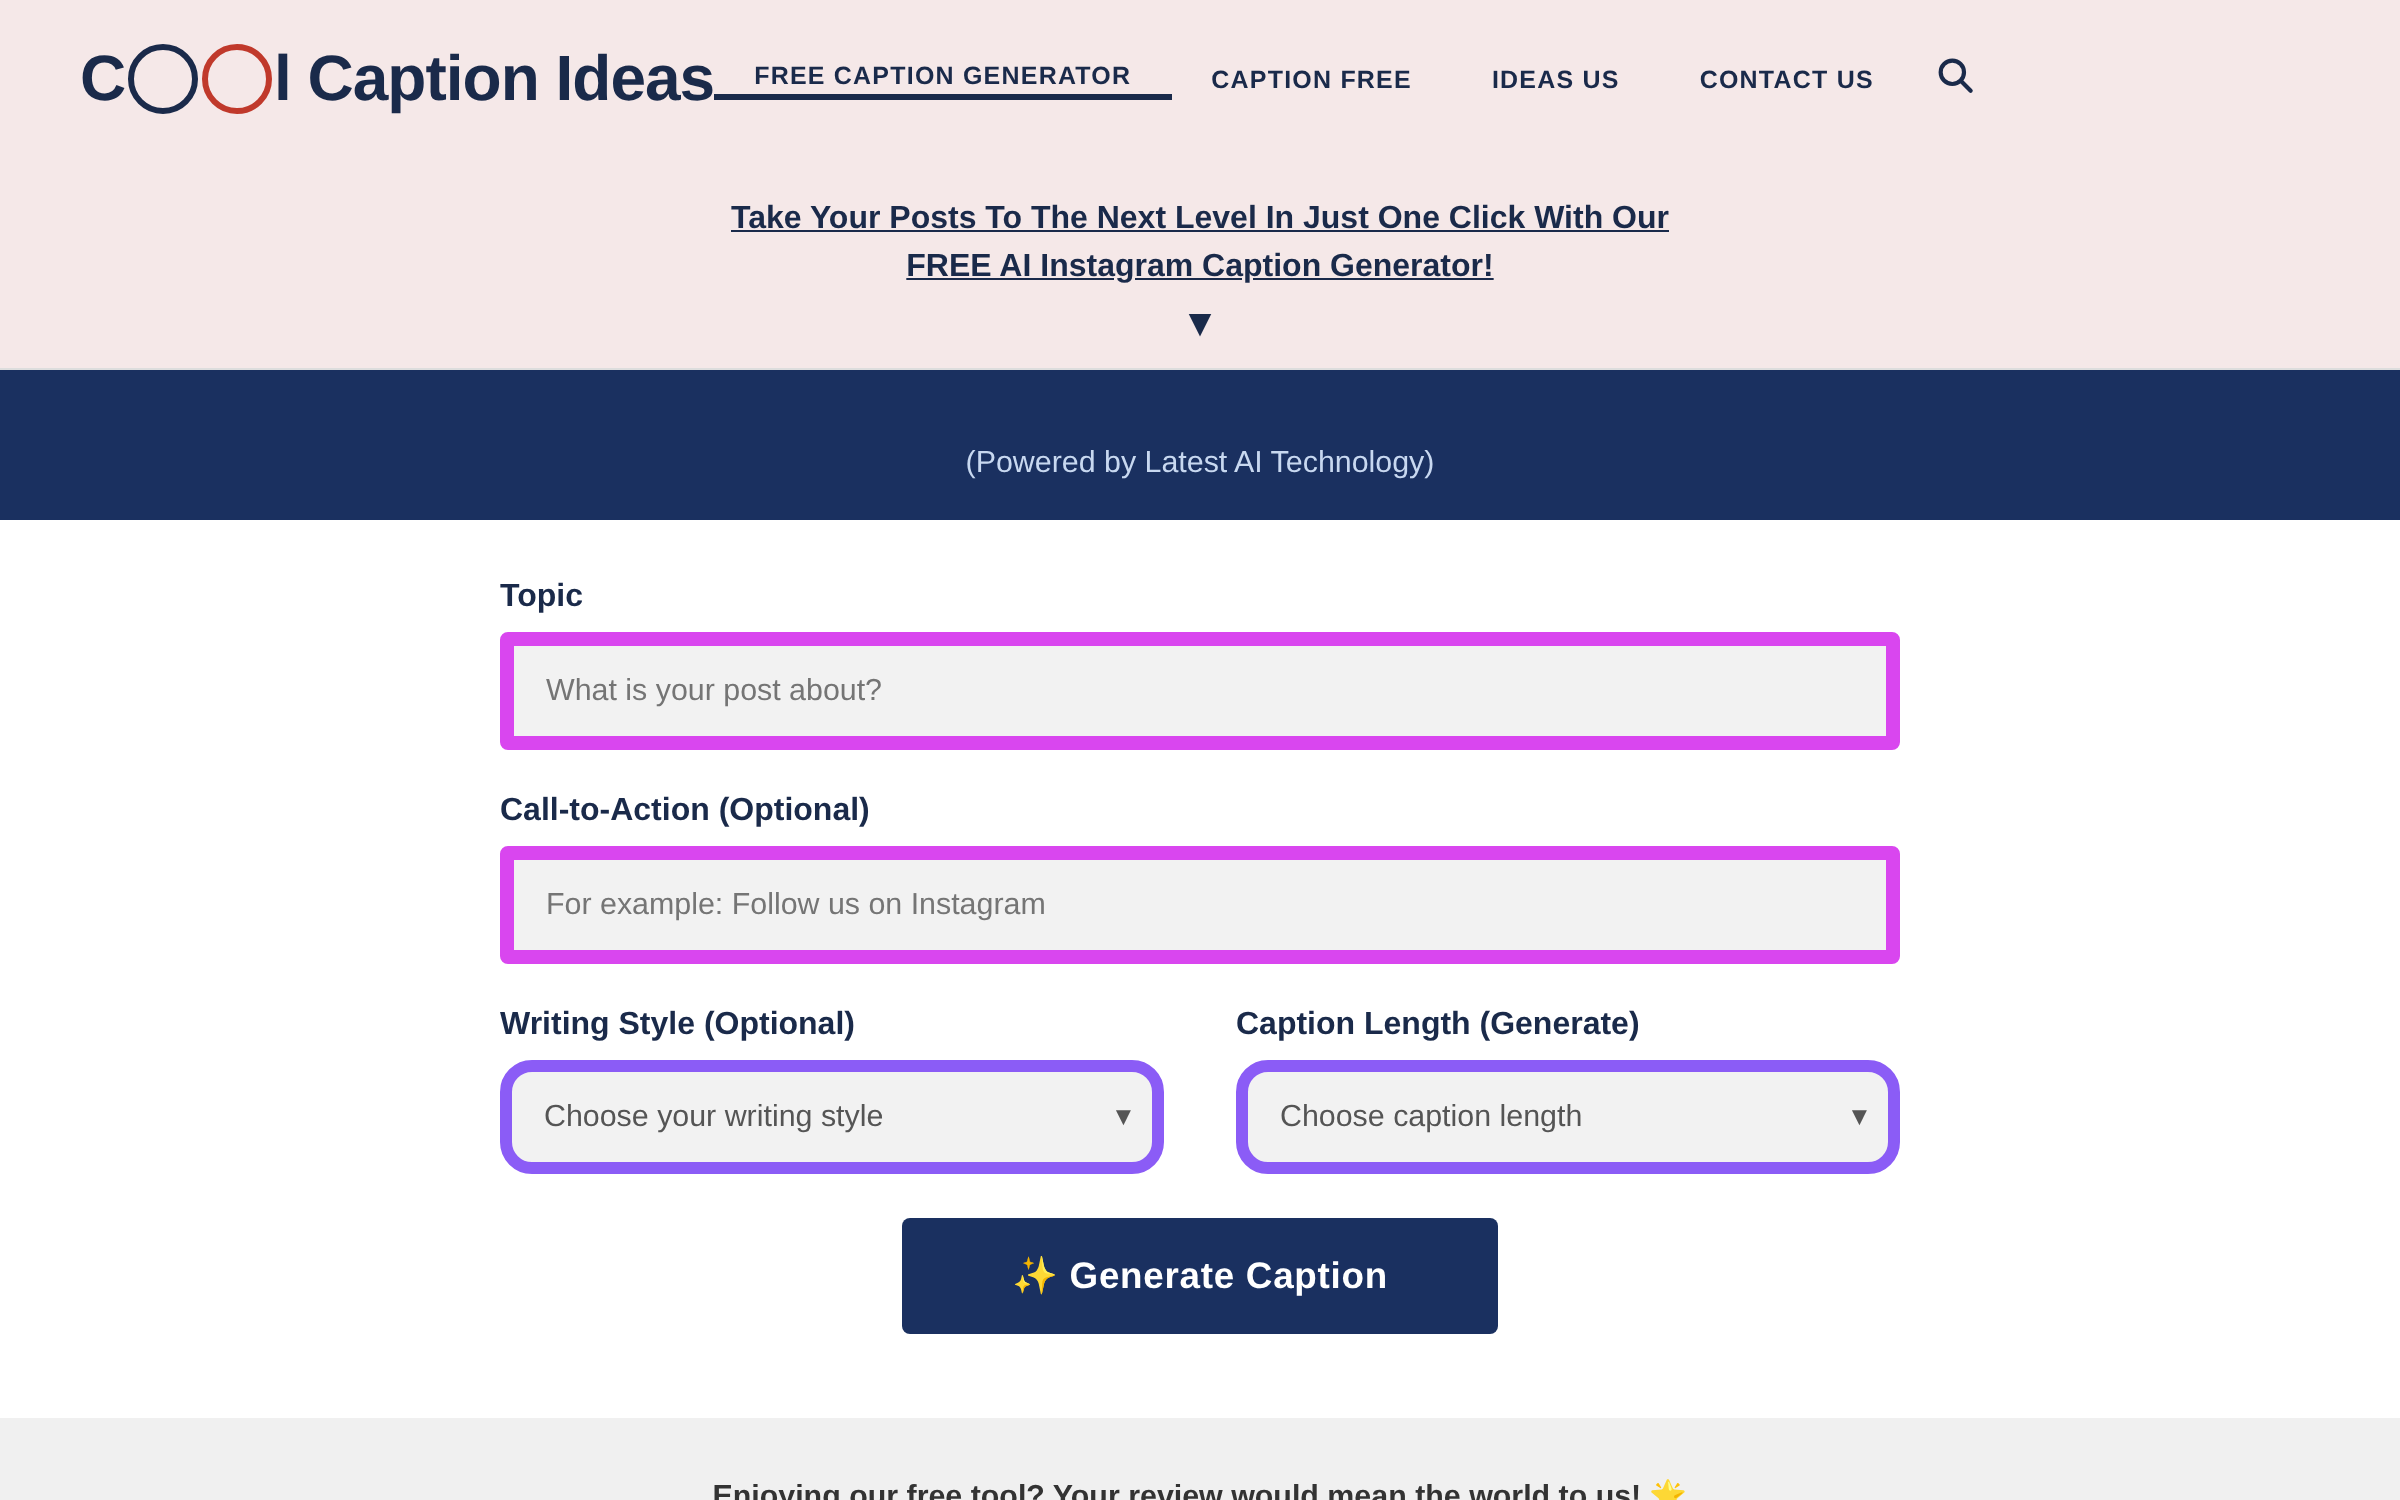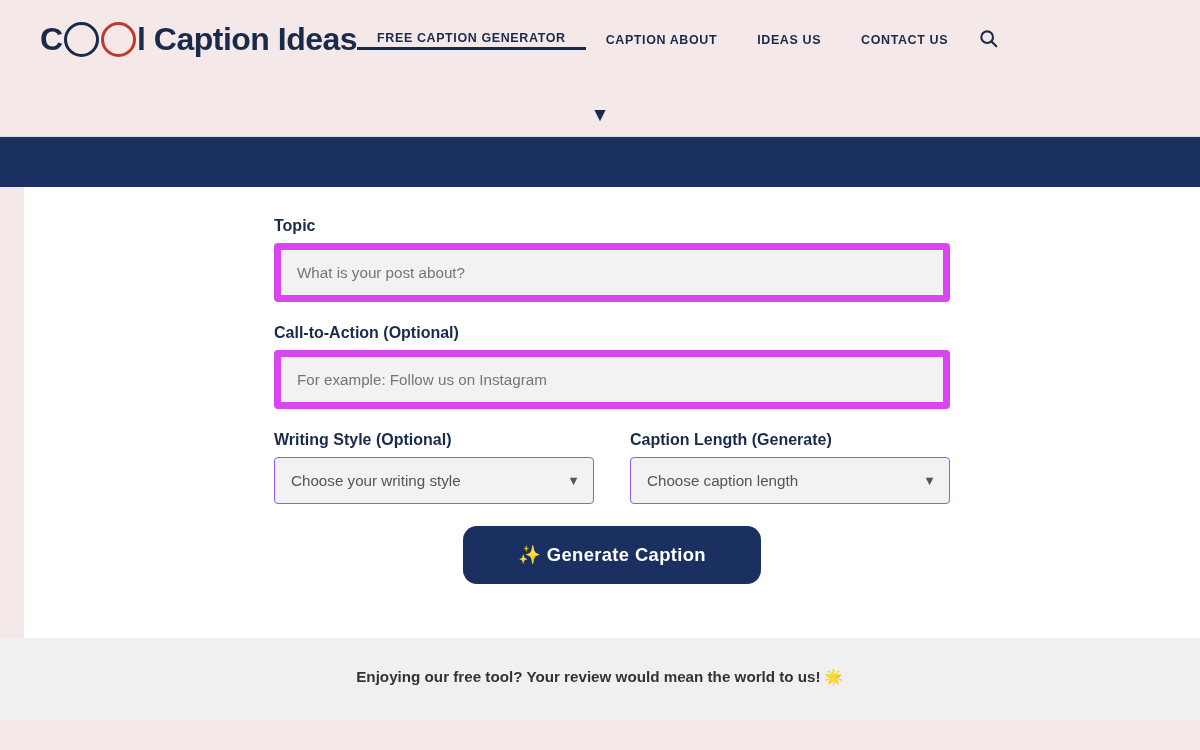--- a/index.html
+++ b/index.html
@@ -92,22 +92,21 @@
     .hero-subtitle {
       font-size: 0.95rem;
       color: #c8d8f0;
       margin-top: 8px;
       font-family: Arial, sans-serif;
     }
 
     
     .form-section {
       background-color: #ffffff;
-      padding: 30px 250px 54px;
-      margin-left: 24px;
+      padding: 30px 250px 42px;
     }
     .form-group {
       margin-bottom: 22px;
     }
     .form-label {
       display: block;
       font-size: 1rem;
       font-weight: 700;
       color: #1a2a4a;
       font-family: Arial, sans-serif;
@@ -132,22 +131,22 @@
     }
     .form-col {
       flex: 1;
     }
     .form-select-wrapper {
       position: relative;
     }
     .form-select {
       width: 100%;
       padding: 14px 16px;
-      border: 1px solid #8b5cf6;
-      border-radius: 4px;
+      border: 6px solid #8b5cf6;
+      border-radius: 16px;
       background-color: #f2f2f2;
       font-size: 0.95rem;
       color: #555;
       font-family: Arial, sans-serif;
       appearance: none;
       -webkit-appearance: none;
       cursor: pointer;
       outline: none;
     }
     .select-arrow {
@@ -162,21 +161,21 @@
 
     
     .generate-btn-wrapper {
       text-align: center;
       margin-top: 10px;
     }
     .generate-btn {
       background-color: #1a3060;
       color: #ffffff;
       border: none;
-      border-radius: 14px;
+      border-radius: 4px;
       padding: 18px 55px;
       font-size: 1.15rem;
       font-weight: 700;
       font-family: Arial, sans-serif;
       cursor: pointer;
       letter-spacing: 0.02em;
     }
 
     
     .review-section {
@@ -194,37 +193,42 @@
   </style>
 </head>
 <body>
 
 <nav class="navbar">
   <div class="logo">
     C<span style="display:inline-block;width:1.1em;height:1.1em;border-radius:50%;border:3px solid #1a2a4a;vertical-align:middle;margin:0 1px;position:relative;top:-2px;"></span><span style="display:inline-block;width:1.1em;height:1.1em;border-radius:50%;border:3px solid #c0392b;vertical-align:middle;margin:0 1px;position:relative;top:-2px;"></span>l Caption Ideas
   </div>
   <div class="nav-links">
     <a class="nav-link active" href="#">FREE CAPTION GENERATOR</a>
-    <a class="nav-link" href="#">CAPTION ABOUT</a>
+    <a class="nav-link" href="#">CAPTION FREE</a>
     <a class="nav-link" href="#">IDEAS US</a>
     <a class="nav-link" href="#">CONTACT US</a>
     <button class="search-icon-btn">
       <svg width="20" height="20" viewBox="0 0 24 24" fill="none" stroke="#1a2a4a" stroke-width="2.5" stroke-linecap="round" stroke-linejoin="round">
         <circle cx="11" cy="11" r="7"></circle>
         <line x1="16.5" y1="16.5" x2="22" y2="22"></line>
       </svg>
     </button>
   </div>
 </nav>
 
 <div class="promo-banner">
+  <a href="#">
+    <span>Take Your Posts To The Next Level In Just One Click With Our</span><br>
+    <span>FREE AI Instagram Caption Generator!</span>
+  </a>
   <span class="arrow-down">▼</span>
 </div>
 
 <div class="hero-section">
+  <p class="hero-subtitle">(Powered by Latest AI Technology)</p>
 </div>
 
 <div class="form-section">
   <div class="form-group">
     <label class="form-label">Topic</label>
     <input class="form-input" type="text" placeholder="What is your post about?" style="">
   </div>
 
   <div class="form-group">
     <label class="form-label">Call-to-Action (Optional)</label>

